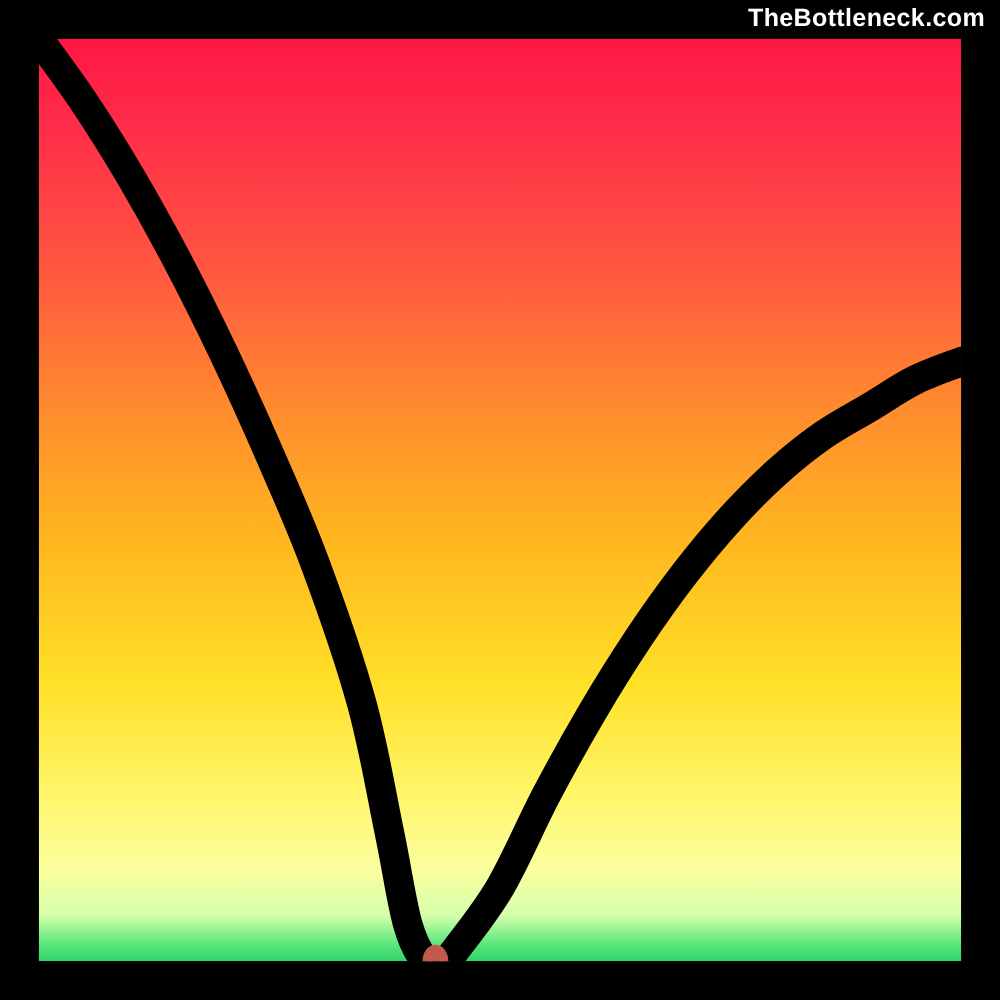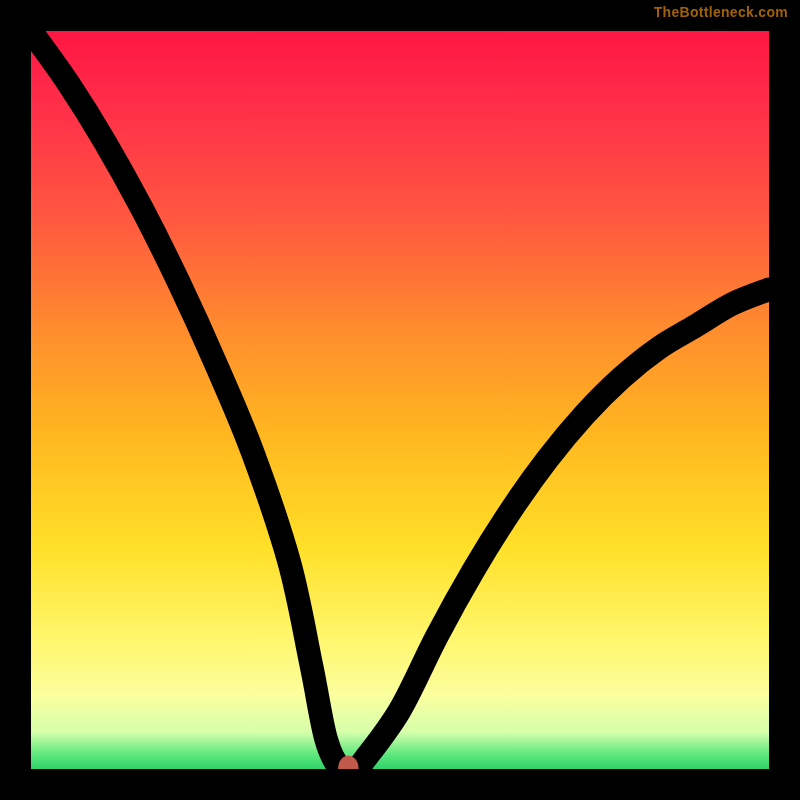--- a/index.html
+++ b/index.html
@@ -14,22 +14,22 @@
   .frame {
     position: relative;
     width: 800px;
     height: 800px;
     background: #000;
   }
   .watermark {
     position: absolute;
     top: 4px;
     right: 12px;
-    color: #a16207;
-    font-size: 14px;
+    color: #ffffff;
+    font-size: 20px;
     font-weight: 600;
     letter-spacing: 0.3px;
     z-index: 10;
     user-select: none;
   }
   .plot {
     position: absolute;
     left: 31px;
     top: 31px;
     width: 738px;

